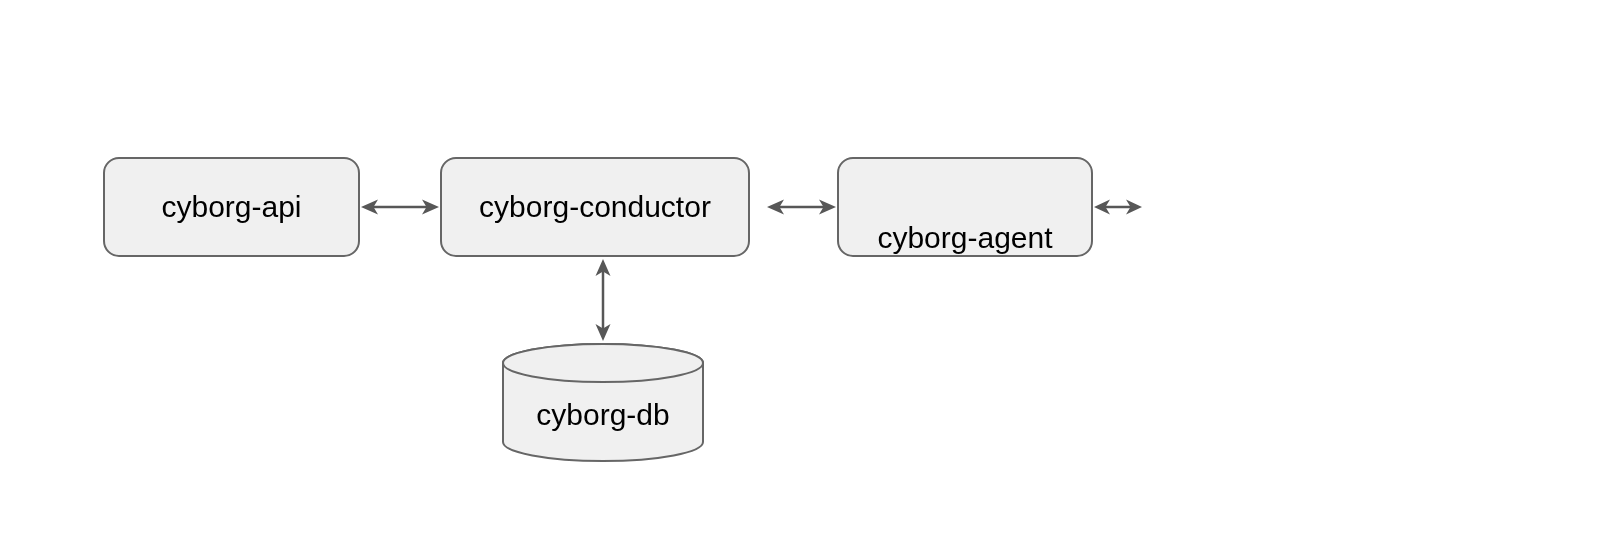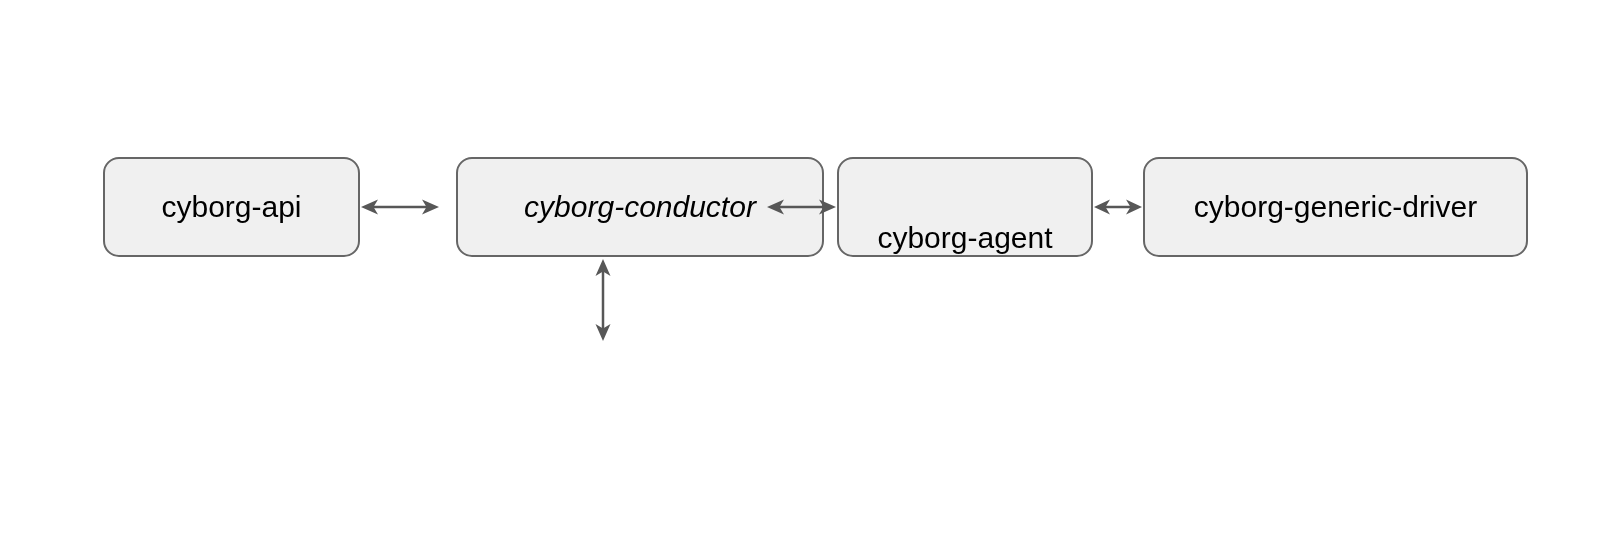--- a/index.html
+++ b/index.html
@@ -22,21 +22,21 @@
     border: 2px solid #666666;
     border-radius: 16px;
     display: flex;
     align-items: center;
     justify-content: center;
     font-size: 30px;
     color: #000000;
     white-space: nowrap;
   }
   .node-api       { left: 103px;  top: 157px; width: 257px; height: 100px; }
-  .node-conductor { left: 456px;  top: 157px; width: 368px; height: 100px; font-style: italic; }
+  .node-conductor { left: 440px;  top: 157px; width: 310px; height: 100px; }
   .node-agent     { left: 837px;  top: 157px; width: 256px; height: 100px; align-items: flex-end; }
   .node-driver    { left: 1143px; top: 157px; width: 385px; height: 100px; }
 
   .arrow { position: absolute; display: block; }
   .arrow-1 { left: 360px;  top: 198px; }
   .arrow-2 { left: 766px;  top: 198px; }
   .arrow-3 { left: 1093px; top: 198px; }
   .arrow-v { left: 594px;  top: 258px; }
 
   .cylinder {
@@ -70,23 +70,20 @@
   </div>
 
   <div class="node node-conductor">
     <span>cyborg-conductor</span>
   </div>
 
   <div class="node node-agent">
     <span>cyborg-agent</span>
   </div>
 
-  <div class="node node-driver">
-    <span>cyborg-generic-driver</span>
-  </div>
 
   <svg class="arrow arrow-1" width="80" height="18" viewBox="0 0 80 18">
     <line x1="13" y1="9" x2="67" y2="9"></line>
     <polygon points="1,9 18,1.5 13.5,9 18,16.5"></polygon>
     <polygon points="79,9 62,1.5 66.5,9 62,16.5"></polygon>
   </svg>
 
   <svg class="arrow arrow-2" width="71" height="18" viewBox="0 0 71 18">
     <line x1="13" y1="9" x2="58" y2="9"></line>
     <polygon points="1,9 18,1.5 13.5,9 18,16.5"></polygon>
@@ -98,14 +95,21 @@
     <polygon points="1,9 17,1.5 12.5,9 17,16.5"></polygon>
     <polygon points="49,9 33,1.5 37.5,9 33,16.5"></polygon>
   </svg>
 
   <svg class="arrow arrow-v" width="18" height="84" viewBox="0 0 18 84">
     <line x1="9" y1="13" x2="9" y2="71"></line>
     <polygon points="9,1 1.5,18 9,13.5 16.5,18"></polygon>
     <polygon points="9,83 1.5,66 9,70.5 16.5,66"></polygon>
   </svg>
 
+  <div class="cylinder">
+    <svg width="202" height="122" viewBox="0 0 202 122">
+      <path d="M 1 21 A 100 19 0 0 1 201 21 L 201 100 A 100 19 0 0 1 1 100 Z" fill="#f0f0f0" stroke="#666666" stroke-width="2"></path>
+      <ellipse cx="101" cy="21" rx="100" ry="19" fill="#f0f0f0" stroke="#666666" stroke-width="2"></ellipse>
+    </svg>
+    <span class="cylinder-label">cyborg-db</span>
+  </div>
 
 </div>
 
 </body></html>

